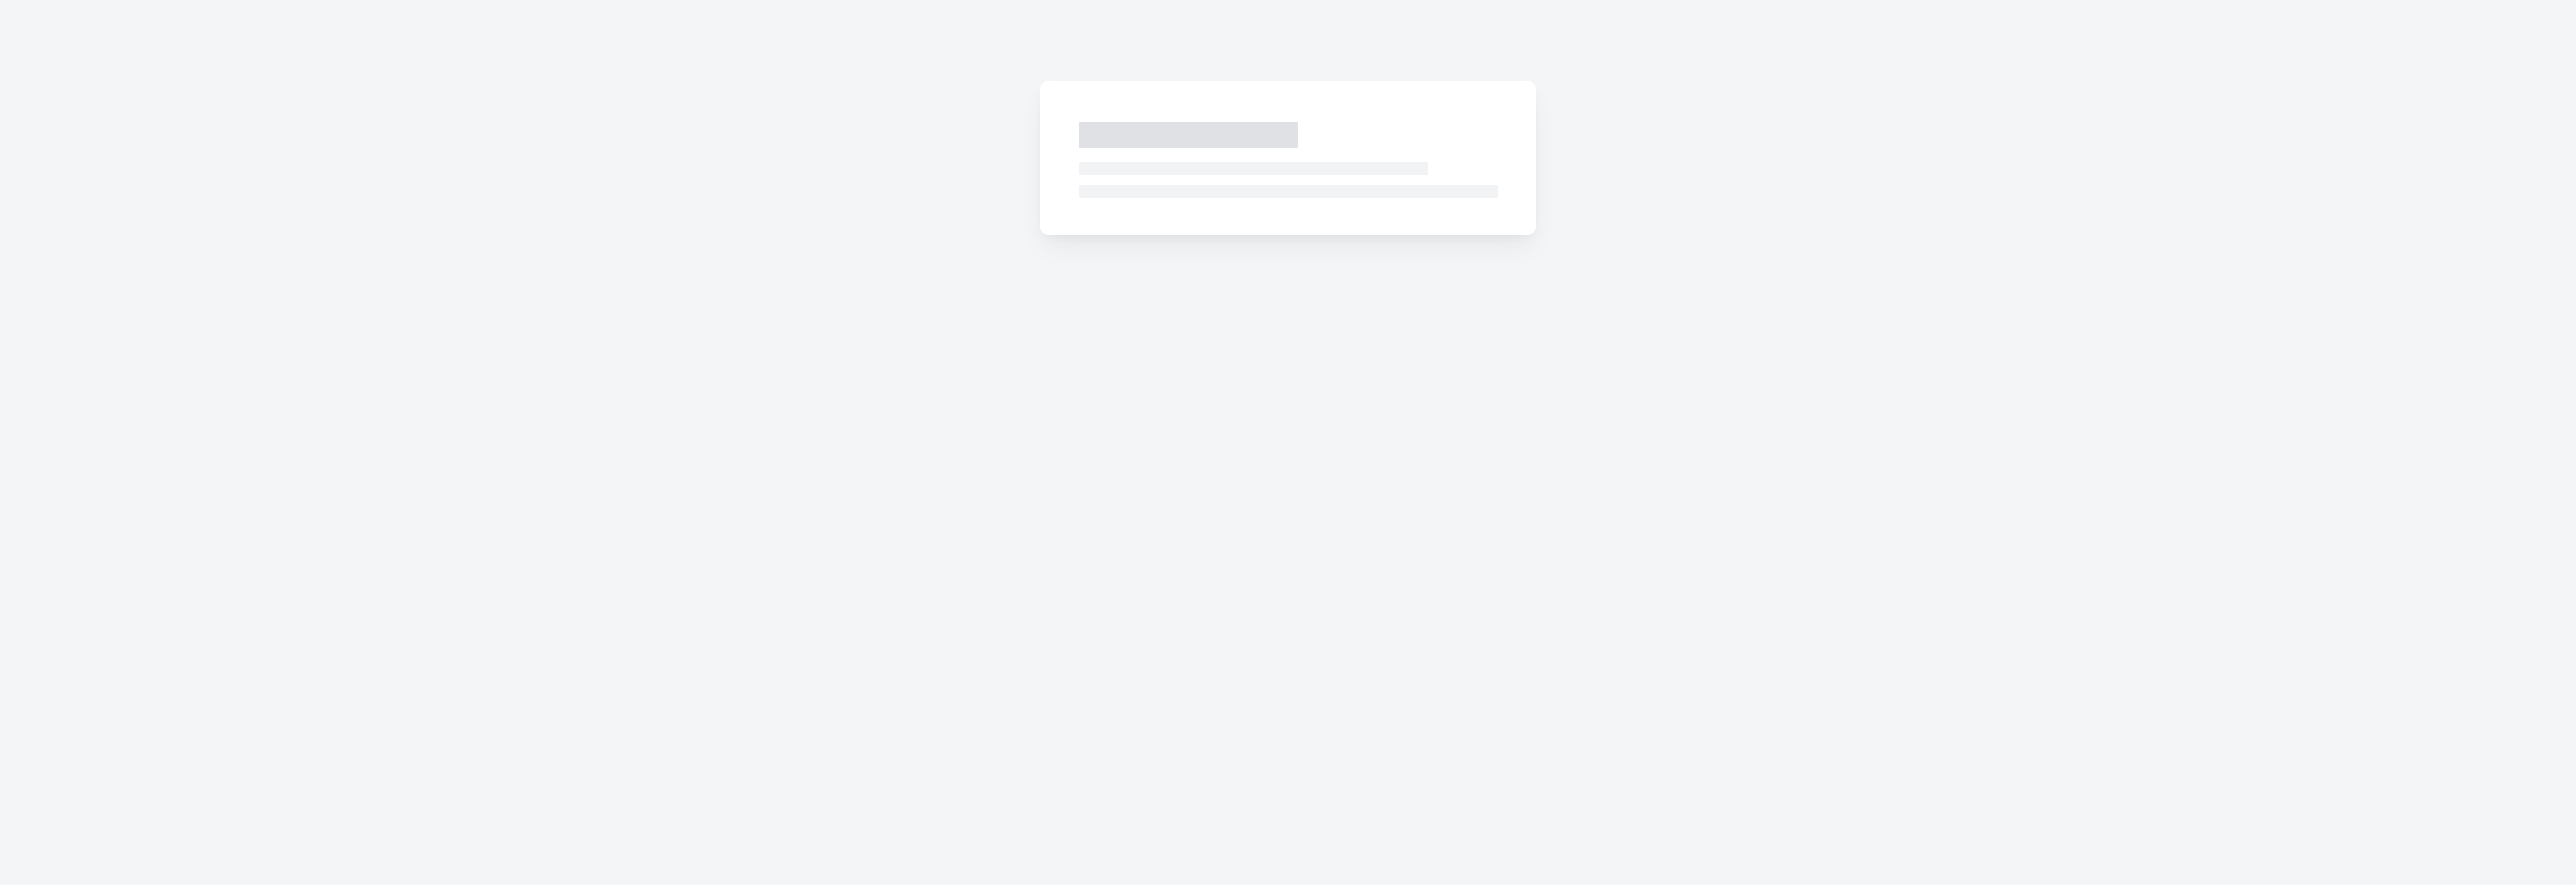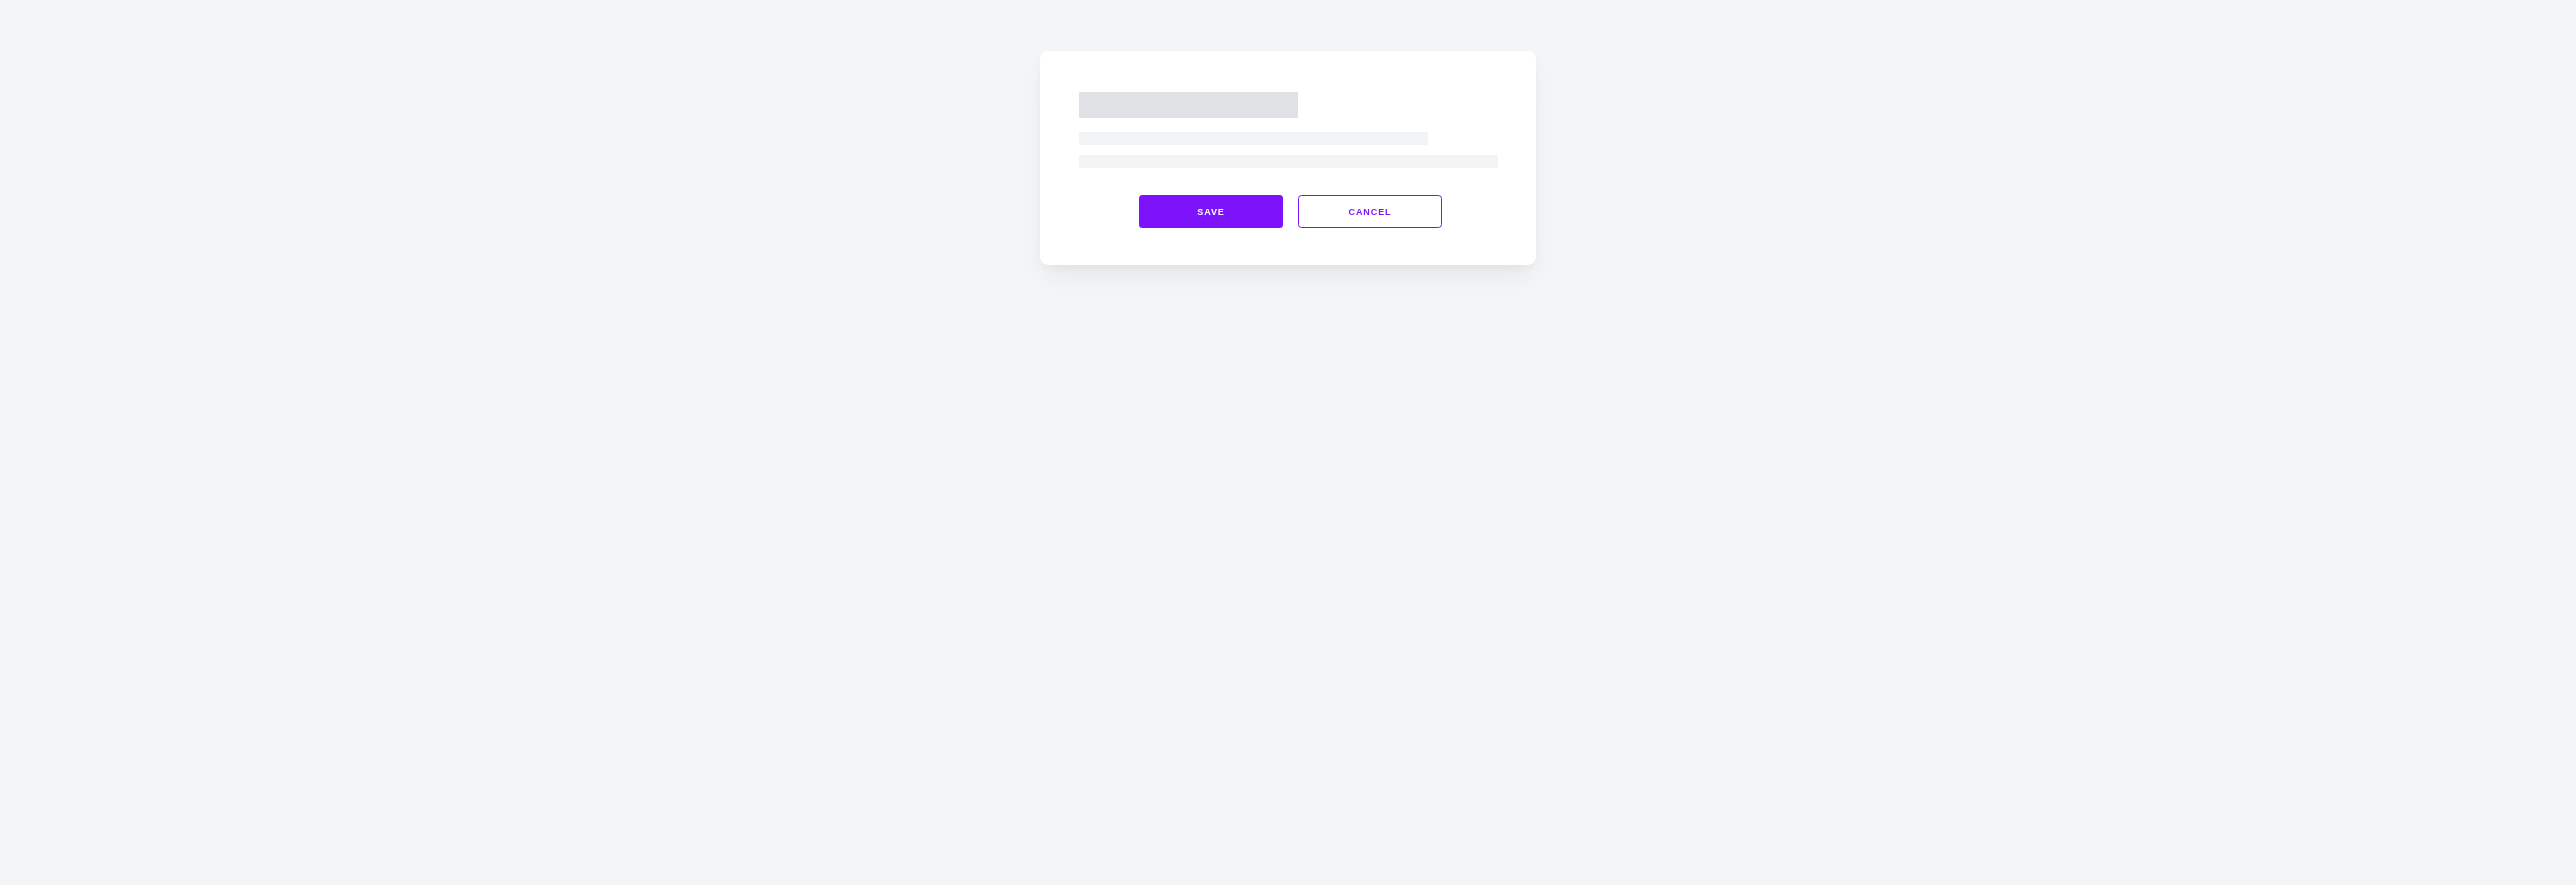--- a/index.html
+++ b/index.html
@@ -84,22 +84,14 @@
     }
   </style>
 </head>
 <body>
 
 <div class="card">
   <div class="skeleton-title"></div>
   <div class="skeleton-line-1"></div>
   <div class="skeleton-line-2"></div>
 
-  <div class="button-row">
-    <button class="btn btn-primary">
-      <span>SAVE</span>
-    </button>
-    <button class="btn btn-secondary">
-      <span>CANCEL</span>
-    </button>
-  </div>
 </div>
 
 
 </body></html>

